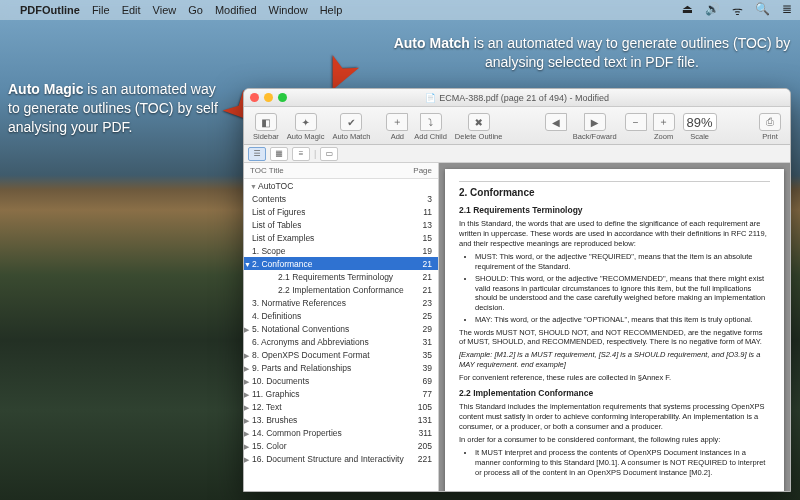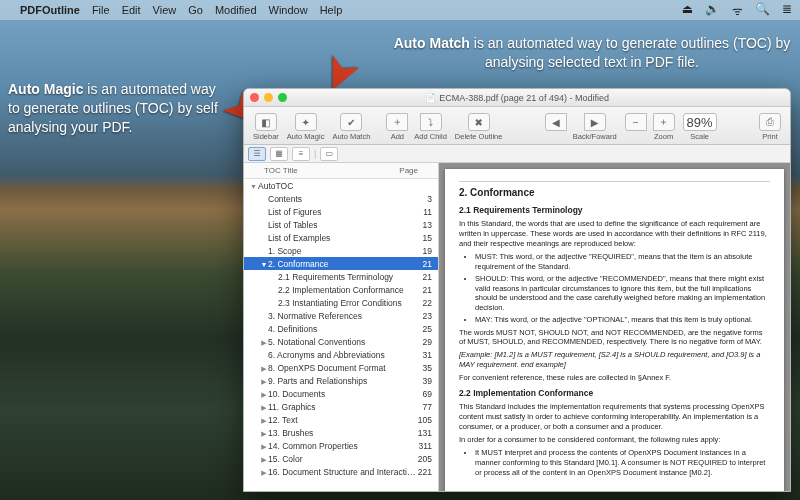--- a/index.html
+++ b/index.html
@@ -85,26 +85,26 @@
   }
   .subbar .sbtn{width:18px;height:14px;border:1px solid #c8c8c8;background:#fff;border-radius:2px;display:flex;align-items:center;justify-content:center;font-size:8px;}
   .subbar .sbtn.active{background:#d9e6f7;border-color:#7ba6d6;}
 
   .body { flex:1; display:flex; overflow:hidden;}
   .sidebar {
     width:195px; background:#fff; border-right:1px solid #cfcfcf;
     display:flex;flex-direction:column; font-size:8.5px;color:#333;
     overflow:hidden;
   }
-  .sidehdr{display:flex;justify-content:space-between;padding:3px 20px;border-bottom:1px solid #dedede;color:#666;font-size:8px;background:#fafafa;}
+  .sidehdr{display:flex;justify-content:space-between;padding:3px 6px;border-bottom:1px solid #dedede;color:#666;font-size:8px;background:#fafafa;}
   .toc{flex:1;overflow:auto;}
   .row{display:flex;justify-content:space-between;align-items:center;padding:1.5px 6px 1.5px 4px;white-space:nowrap;}
   .row .t{overflow:hidden;text-overflow:ellipsis;}
   .row.sel{background:#2f72d1;color:#fff;}
-  .ind0{padding-left:6px;} .ind1{padding-left:16px;text-align:center;} .ind2{padding-left:26px;}
+  .ind0{padding-left:6px;} .ind1{padding-left:0;} .ind2{padding-left:26px;}
   .tri{display:inline-block;width:8px;color:#888;font-size:7px;}
   .row.sel .tri{color:#fff;}
 
   .content{
     flex:1; background:#8f8f8f; overflow:auto; padding:6px;
   }
   .page{
     background:#fff; padding:8px 14px 14px 14px; font-size:7.5px; line-height:1.3;color:#222;
     box-shadow:0 1px 4px rgba(0,0,0,0.4);
   }
@@ -262,24 +262,20 @@
             <span class="t"><span class="tri">▼</span>2. Conformance</span>
             <span class="p">21</span>
           </div>
           <div class="row ind2">
             <span class="t"><span class="tri"></span>2.1 Requirements Terminology</span>
             <span class="p">21</span>
           </div>
           <div class="row ind2">
             <span class="t"><span class="tri"></span>2.2 Implementation Conformance</span>
             <span class="p">21</span>
-          </div>
-          <div class="row ind2">
-            <span class="t"><span class="tri"></span>2.3 Instantiating Error Conditions</span>
-            <span class="p">22</span>
           </div>
           <div class="row ind1">
             <span class="t"><span class="tri"></span>3. Normative References</span>
             <span class="p">23</span>
           </div>
           <div class="row ind1">
             <span class="t"><span class="tri"></span>4. Definitions</span>
             <span class="p">25</span>
           </div>
           <div class="row ind1">

